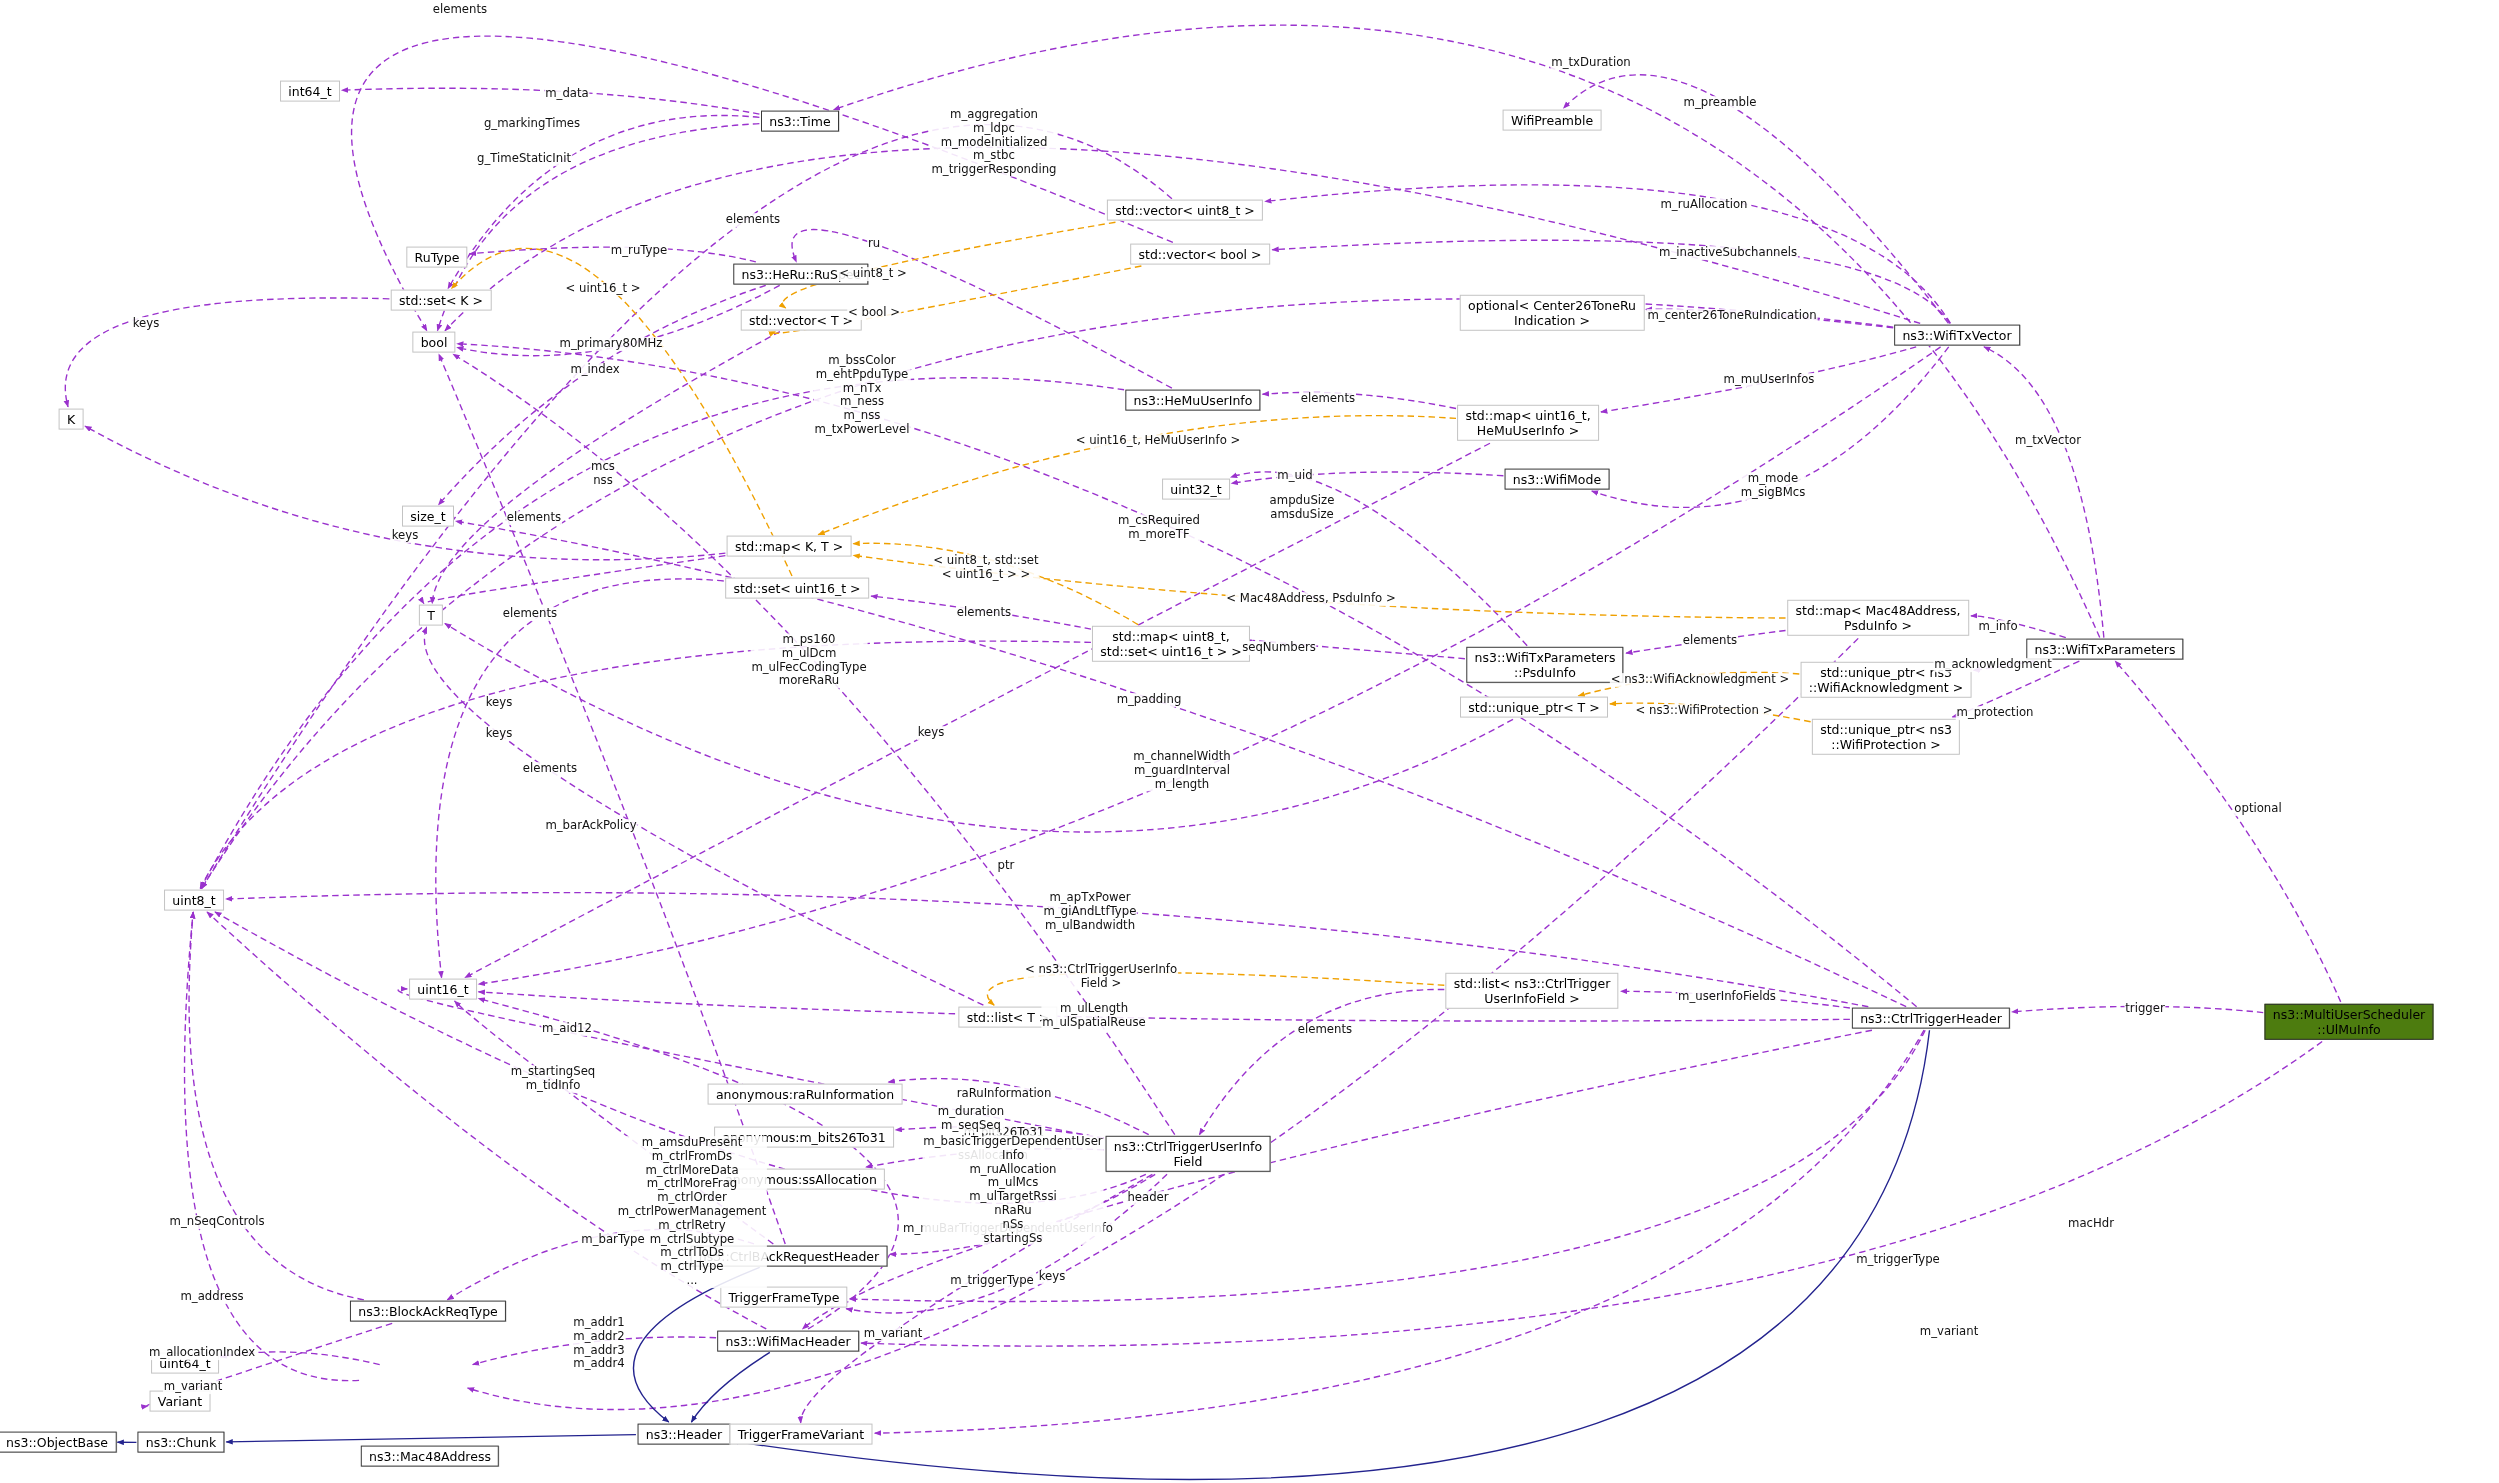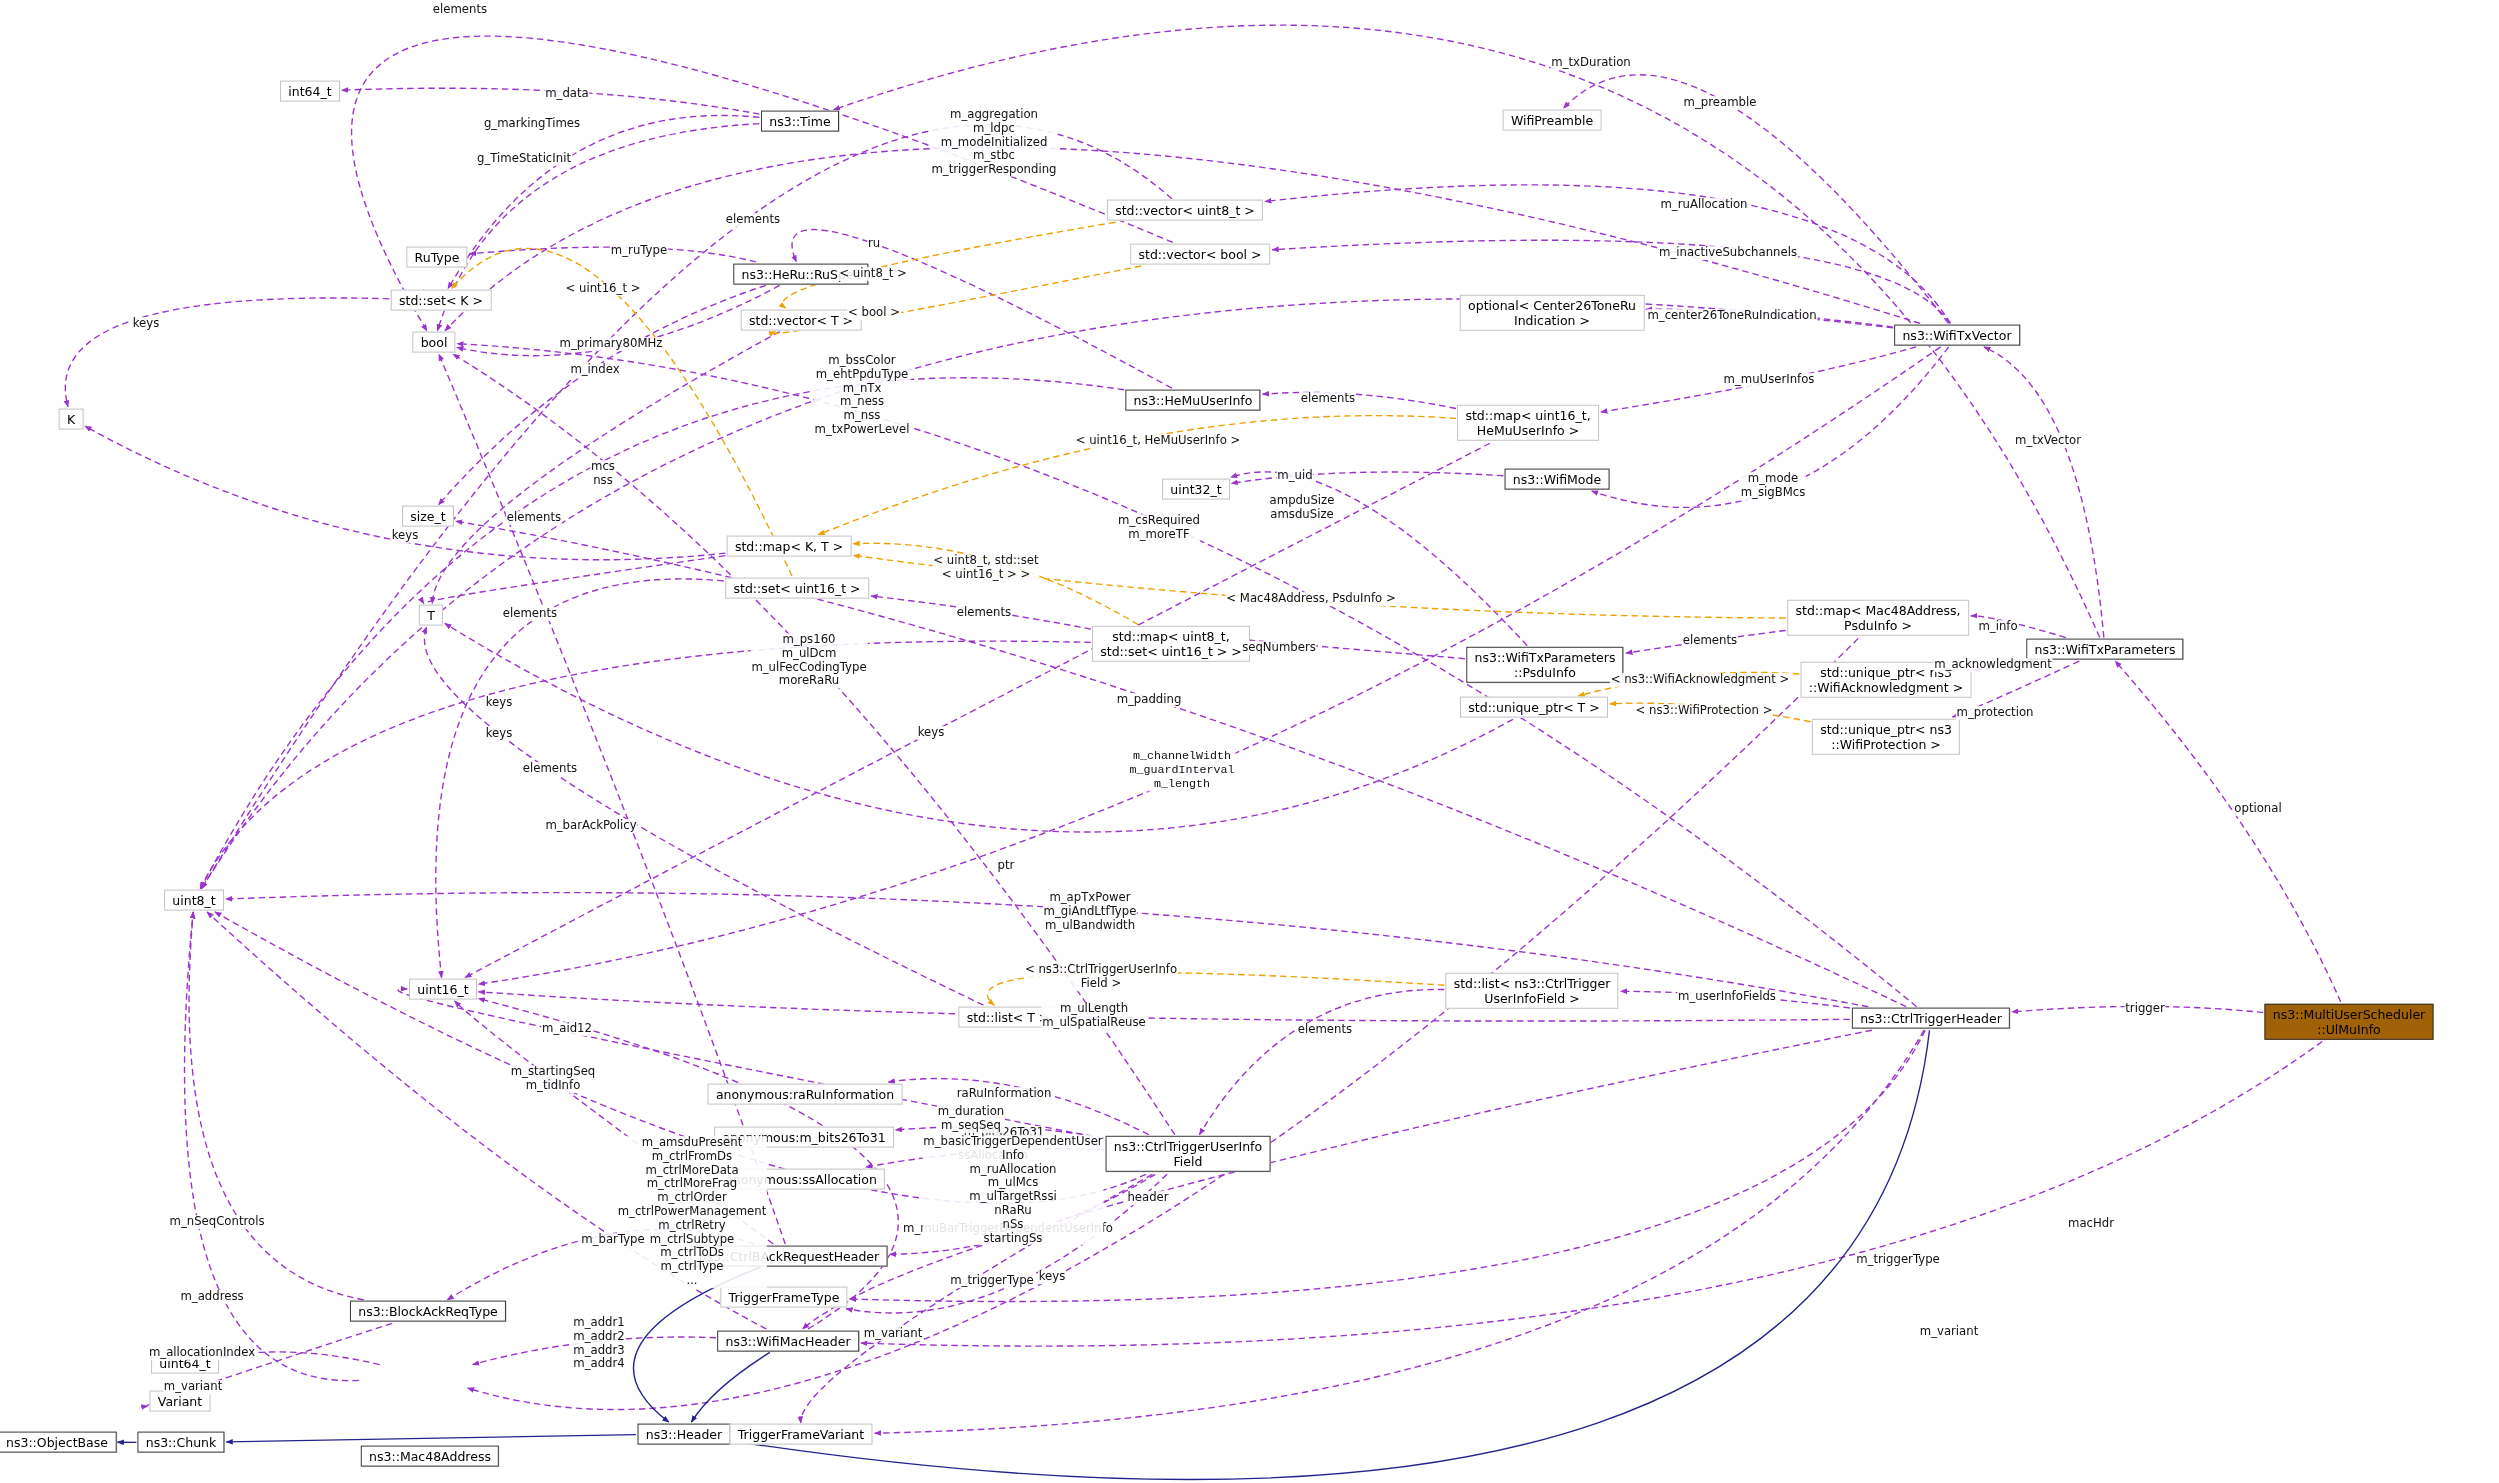--- a/index.html
+++ b/index.html
@@ -4,21 +4,21 @@
 <style>
   html,body{margin:0;padding:0;background:#fff;}
   .canvas{position:relative;width:2500px;height:1484px;background:#ffffff;overflow:hidden;
           font-family:"DejaVu Sans", "Liberation Sans", sans-serif;}
   #edges-svg{position:absolute;left:0;top:0;z-index:1;}
   .node{position:absolute;transform:translate(-50%,-50%);z-index:2;background:#fff;
         white-space:pre;text-align:center;font-size:12.5px;line-height:1.25;
         padding:1.6px 7.3px;color:#000;}
   .node.plain{border:0.8px solid #c3c3c3;}
   .node.class{border:1.2px solid #383838;box-shadow:0.4px 0.4px 0 #aaa;}
-  .node.current{border:1.3px solid #2e2e2e;background:#a16207;}
+  .node.current{border:1.3px solid #2e2e2e;background:#4d7c0f;}
   .elabel{position:absolute;transform:translate(-50%,-50%);z-index:3;background:rgba(255,255,255,.88);
           white-space:pre;text-align:center;font-size:11.7px;line-height:1.18;color:#111;padding:0 0.8px;}
   .edge{fill:none;stroke-width:1.7;}
   .edge.usage{stroke-dasharray:8 5;}
   .edge.template{stroke-dasharray:8 5;}
 </style>
 </head>
 <body>
 
 <div class="canvas">
@@ -194,21 +194,21 @@
     <div class="elabel" style="left: 1732px; top: 316px;">m_center26ToneRuIndication</div>
     <div class="elabel" style="left: 1769px; top: 380px;">m_muUserInfos</div>
     <div class="elabel" style="left: 1773px; top: 486px;">m_mode
 m_sigBMcs</div>
     <div class="elabel" style="left: 862px; top: 395px;">m_bssColor
 m_ehtPpduType
 m_nTx
 m_ness
 m_nss
 m_txPowerLevel</div>
-    <div class="elabel" style="left: 1182px; top: 771px; font-family: Liberation Mono, monospace;">m_channelWidth
+    <div class="elabel" style="left: 1182px; top: 771px;">m_channelWidth
 m_guardInterval
 m_length</div>
     <div class="elabel" style="left: 2048px; top: 441px;">m_txVector</div>
     <div class="elabel" style="left: 874px; top: 244px;">ru</div>
     <div class="elabel" style="left: 639px; top: 251px;">m_ruType</div>
     <div class="elabel" style="left: 611px; top: 344px;">m_primary80MHz</div>
     <div class="elabel" style="left: 595px; top: 370px;">m_index</div>
     <div class="elabel" style="left: 1328px; top: 399px;">elements</div>
     <div class="elabel" style="left: 931px; top: 733px;">keys</div>
     <div class="elabel" style="left: 1295px; top: 476px;">m_uid</div>

